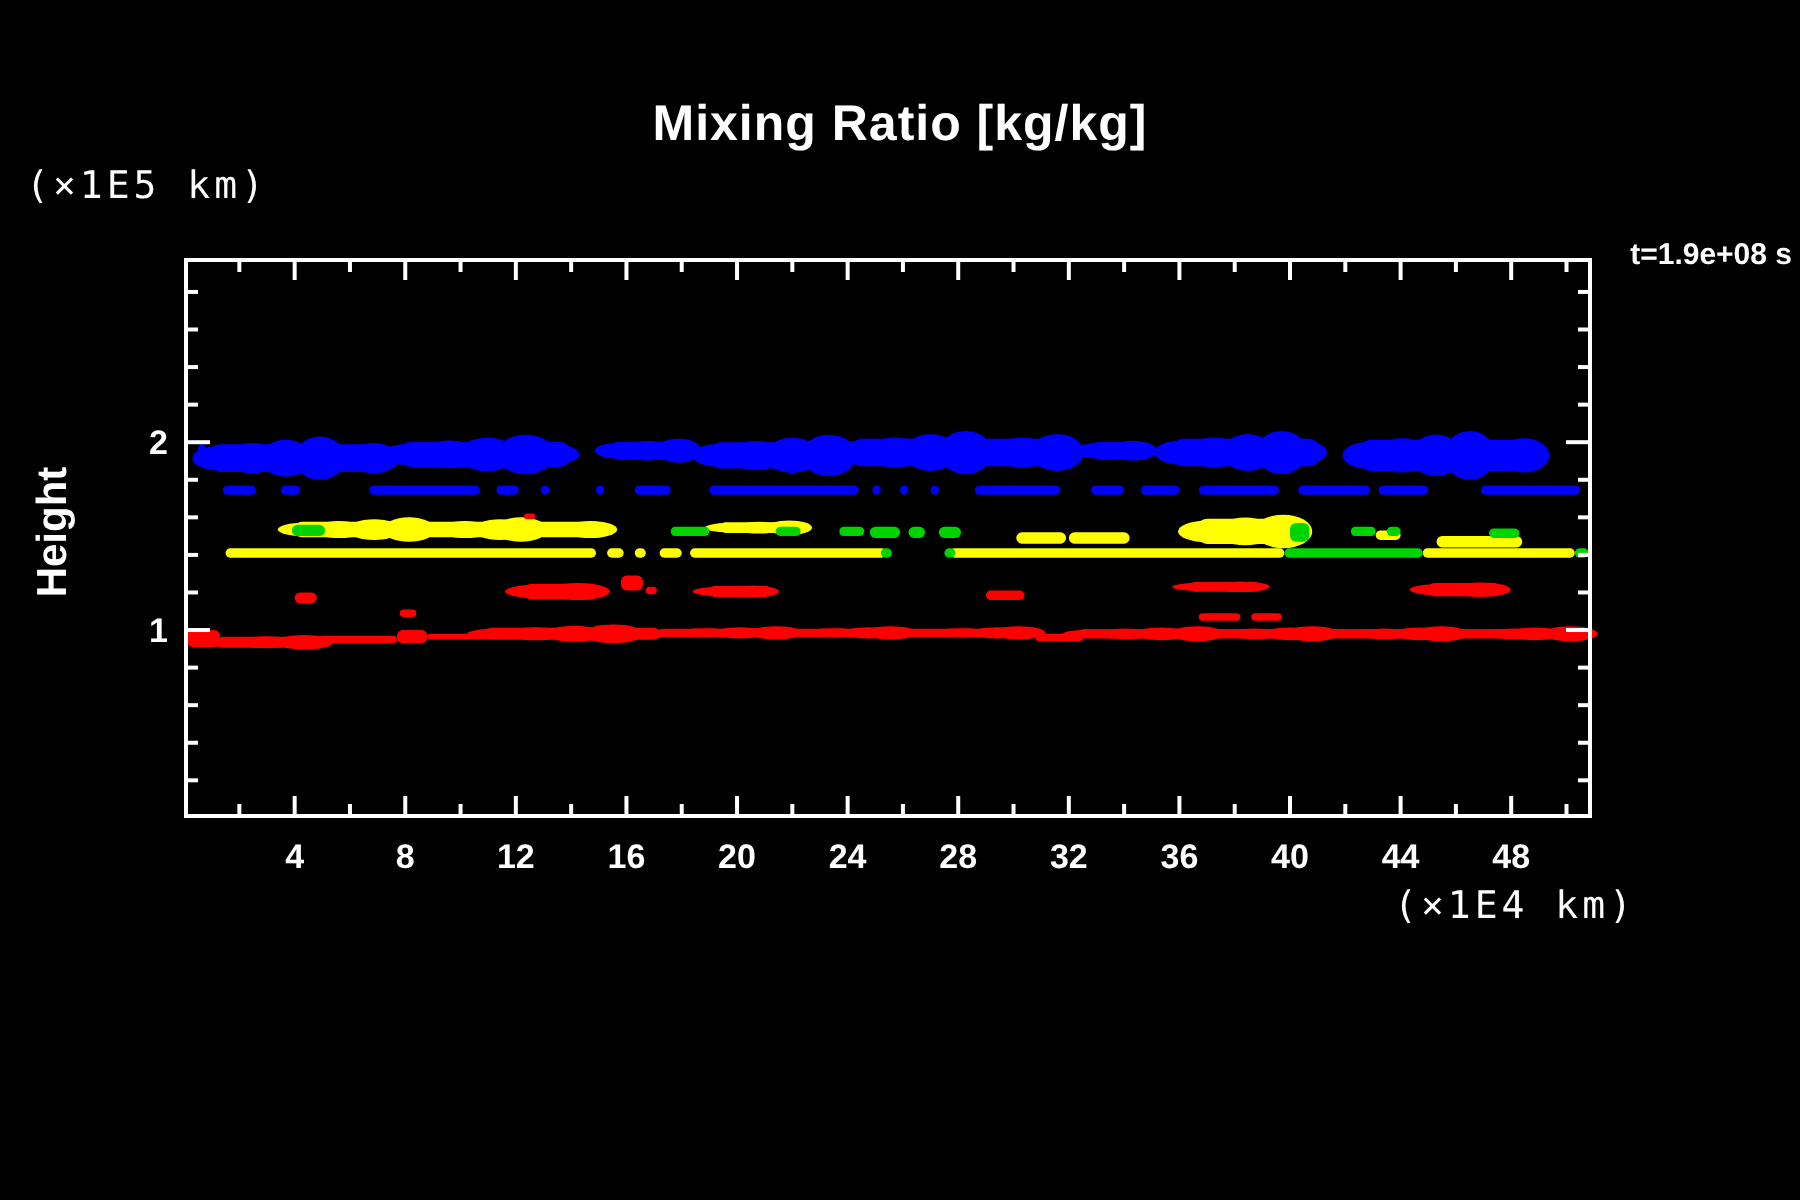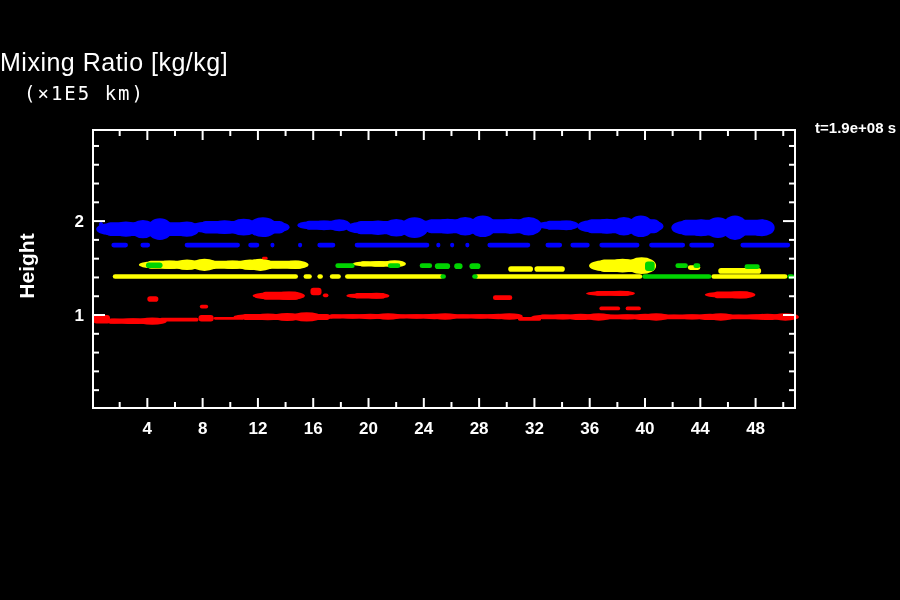--- a/index.html
+++ b/index.html
@@ -1,41 +1,42 @@
 <!DOCTYPE html>
 <html><head>
 <meta charset="utf-8">
 <style>
   html,body{margin:0;padding:0;background:#000;}
   .stage{position:relative;width:900px;height:600px;background:#000;overflow:hidden;
          font-family:"Liberation Sans",sans-serif;color:#fff;}
-  .chart-title{position:absolute;top:48px;left:0;width:900px;text-align:left;
-         font-size:25px;font-weight:normal;letter-spacing:0.5px;}
+  .chart-title{position:absolute;top:48px;left:0;width:900px;text-align:center;
+         font-size:25px;font-weight:bold;letter-spacing:0.5px;}
   .unit-label{position:absolute;font-family:"DejaVu Sans Mono",monospace;
          font-size:19px;letter-spacing:2px;white-space:pre;}
-  .y-unit{left:24px;top:82px;}
+  .y-unit{left:13px;top:82px;}
   .x-unit{left:697px;top:442px;}
   .y-title{position:absolute;left:12px;top:230px;width:30px;height:72px;}
   .y-title span{position:absolute;left:50%;top:50%;
          transform:translate(-50%,-50%) rotate(-90deg);
          font-size:21px;font-weight:bold;white-space:nowrap;}
   .time-label{position:absolute;right:4px;top:119px;font-size:15px;font-weight:bold;}
   svg{position:absolute;left:0;top:0;}
   .tick-text{font-family:"Liberation Sans",sans-serif;font-size:17px;font-weight:bold;}
 </style>
 </head>
 <body>
 
 <div class="stage">
   <div class="chart-title">Mixing Ratio [kg/kg]</div>
   <div class="unit-label y-unit">(×1E5 km)</div>
   <div class="y-title">
     <span>Height</span>
   </div>
   <div class="time-label">t=1.9e+08 s</div>
+  <div class="unit-label x-unit">(×1E4 km)</div>
   <svg id="plot-svg" width="900" height="600" viewBox="0 0 900 600">
       <rect x="98.94446632532492" y="222.04054054054055" width="4.147302087436003" height="5.63513513513513" rx="2.817567567567565" fill="#0000ff"></rect>
       <rect x="104.47420244190626" y="222.17202702702704" width="89.85821189444663" height="13.824864864864868" rx="6" fill="#0000ff"></rect>
       <ellipse cx="108.96238676644347" cy="229.08445945945948" rx="12.729913351713272" ry="5.940371621621623" fill="#0000ff"></ellipse>
       <ellipse cx="125.9387554155179" cy="229.08445945945948" rx="12.729913351713272" ry="7.560472972972975" fill="#0000ff"></ellipse>
       <ellipse cx="142.91512406459236" cy="229.08445945945948" rx="12.729913351713272" ry="9.180574324324327" fill="#0000ff"></ellipse>
       <ellipse cx="159.8914927136668" cy="229.08445945945948" rx="12.729913351713272" ry="10.800675675675677" fill="#0000ff"></ellipse>
       <ellipse cx="169.86786136274122" cy="229.08445945945948" rx="12.729913351713272" ry="5.940371621621623" fill="#0000ff"></ellipse>
       <ellipse cx="186.84423001181568" cy="229.08445945945948" rx="12.729913351713272" ry="7.560472972972975" fill="#0000ff"></ellipse>
       <rect x="199.8621504529342" y="220.8947297297297" width="85.71090980701064" height="12.6227027027027" rx="5.916891891891891" fill="#0000ff"></rect>

